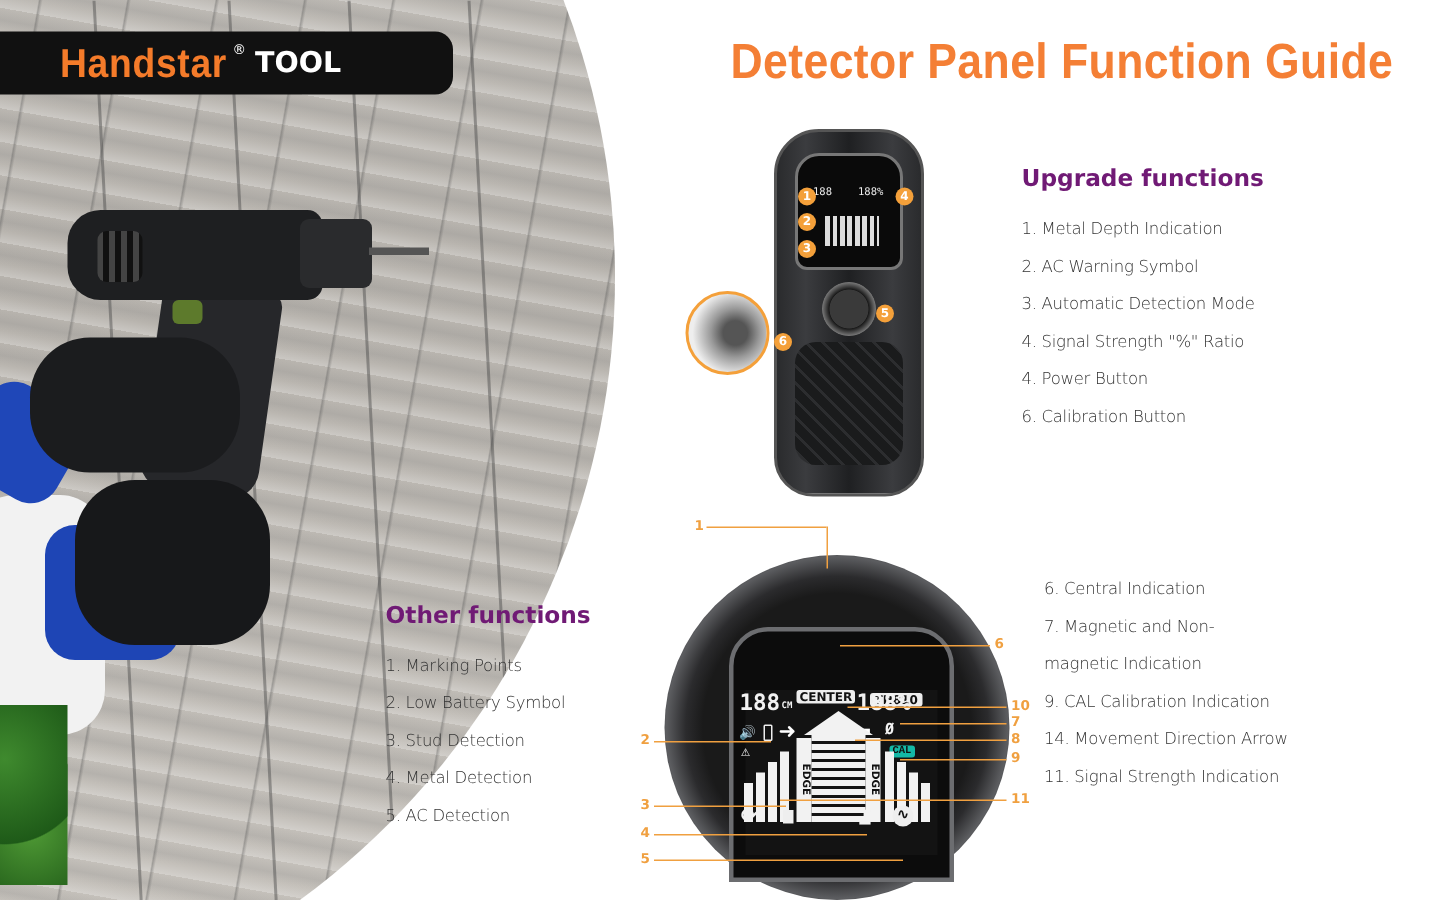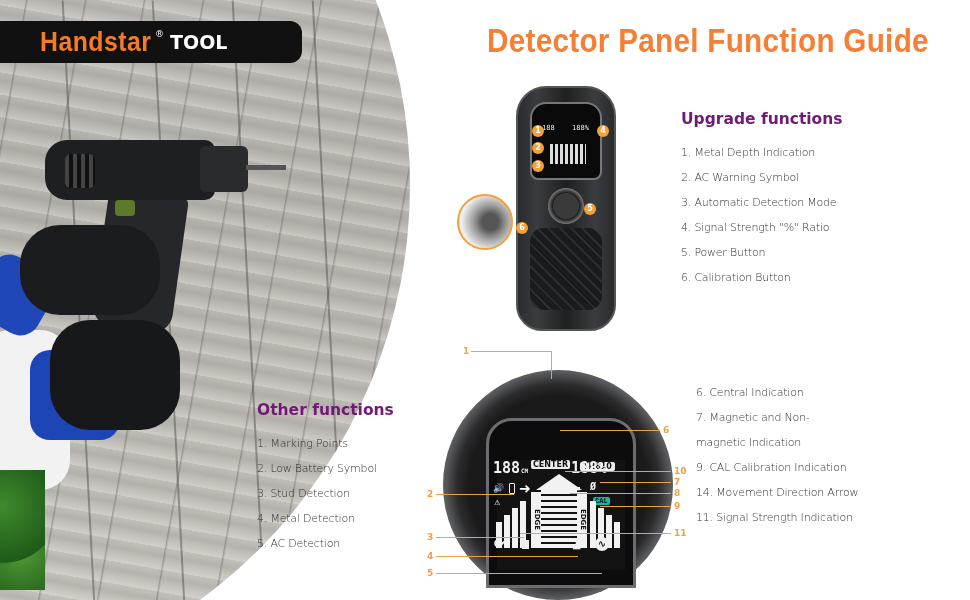--- a/index.html
+++ b/index.html
@@ -155,21 +155,21 @@
 <div class="badge" style="left:597px;top:125px;">4</div>
 <div class="badge" style="left:584px;top:203px;">5</div>
 <div class="badge" style="left:516px;top:222px;">6</div>
 
 <div class="list-block upgrade">
   <div class="list-heading">Upgrade functions</div>
   <div class="list-item">1. Metal Depth Indication</div>
   <div class="list-item">2. AC Warning Symbol</div>
   <div class="list-item">3. Automatic Detection Mode</div>
   <div class="list-item">4. Signal Strength "%" Ratio</div>
-  <div class="list-item">5. Power Button</div>
+  <div class="list-item">4. Power Button</div>
   <div class="list-item">6. Calibration Button</div>
 </div>
 
 <div class="list-block other">
   <div class="list-heading">Other functions</div>
   <div class="list-item">1. Marking Points</div>
   <div class="list-item">2. Low Battery Symbol</div>
   <div class="list-item">3. Stud Detection</div>
   <div class="list-item">4. Metal Detection</div>
   <div class="list-item">5. AC Detection</div>

